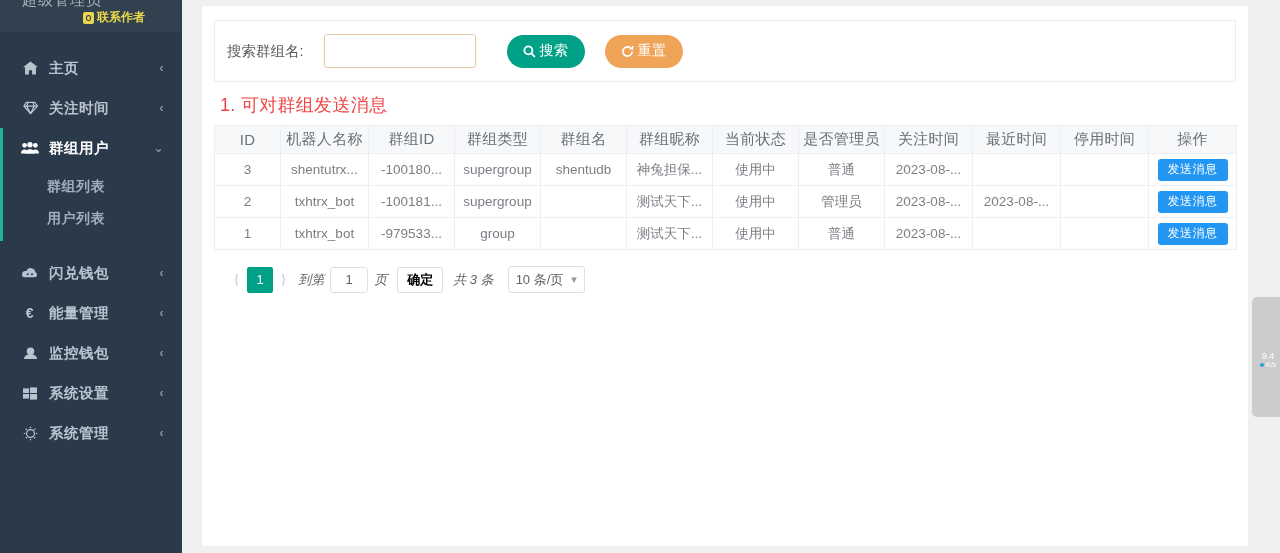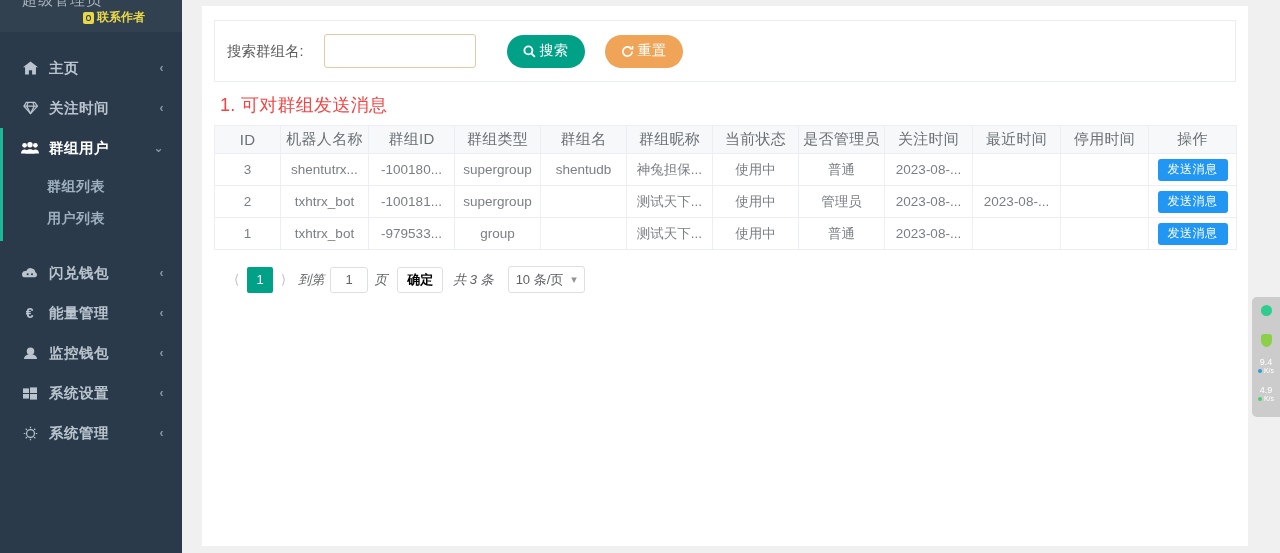--- a/index.html
+++ b/index.html
@@ -176,22 +176,22 @@
     cursor: pointer; margin-left: 8px;
   }
   .pg-caret { color: #909399; font-size: 11px; }
 
   
   .netwidget {
     position: absolute; right: 0; top: 297px;
     width: 28px; height: 120px;
     background: rgba(160,160,160,.45);
     border-radius: 5px 0 0 5px;
-    display: flex; flex-direction: column; align-items: center;
-    padding-top: 8px; gap: 4px;
+    display: flex; flex-direction: row; align-items: center;
+    gap: 4px;
   }
   .nw-dot1 { width: 11px; height: 11px; border-radius: 50%; background: #2ecc8f; }
   .nw-dot2 {
     width: 11px; height: 13px; background: #8cd04a;
     border-radius: 3px 3px 50% 50%; margin-top: 14px;
   }
   .nw-row { display: flex; flex-direction: column; align-items: center; margin-top: 6px; }
   .nw-val { font-size: 9px; color: #fff; line-height: 10px; }
   .nw-unit { font-size: 7px; color: #fff; line-height: 8px; display: flex; align-items: center; gap: 2px; }
   .nw-bullet { width: 4px; height: 4px; border-radius: 50%; display: inline-block; }

